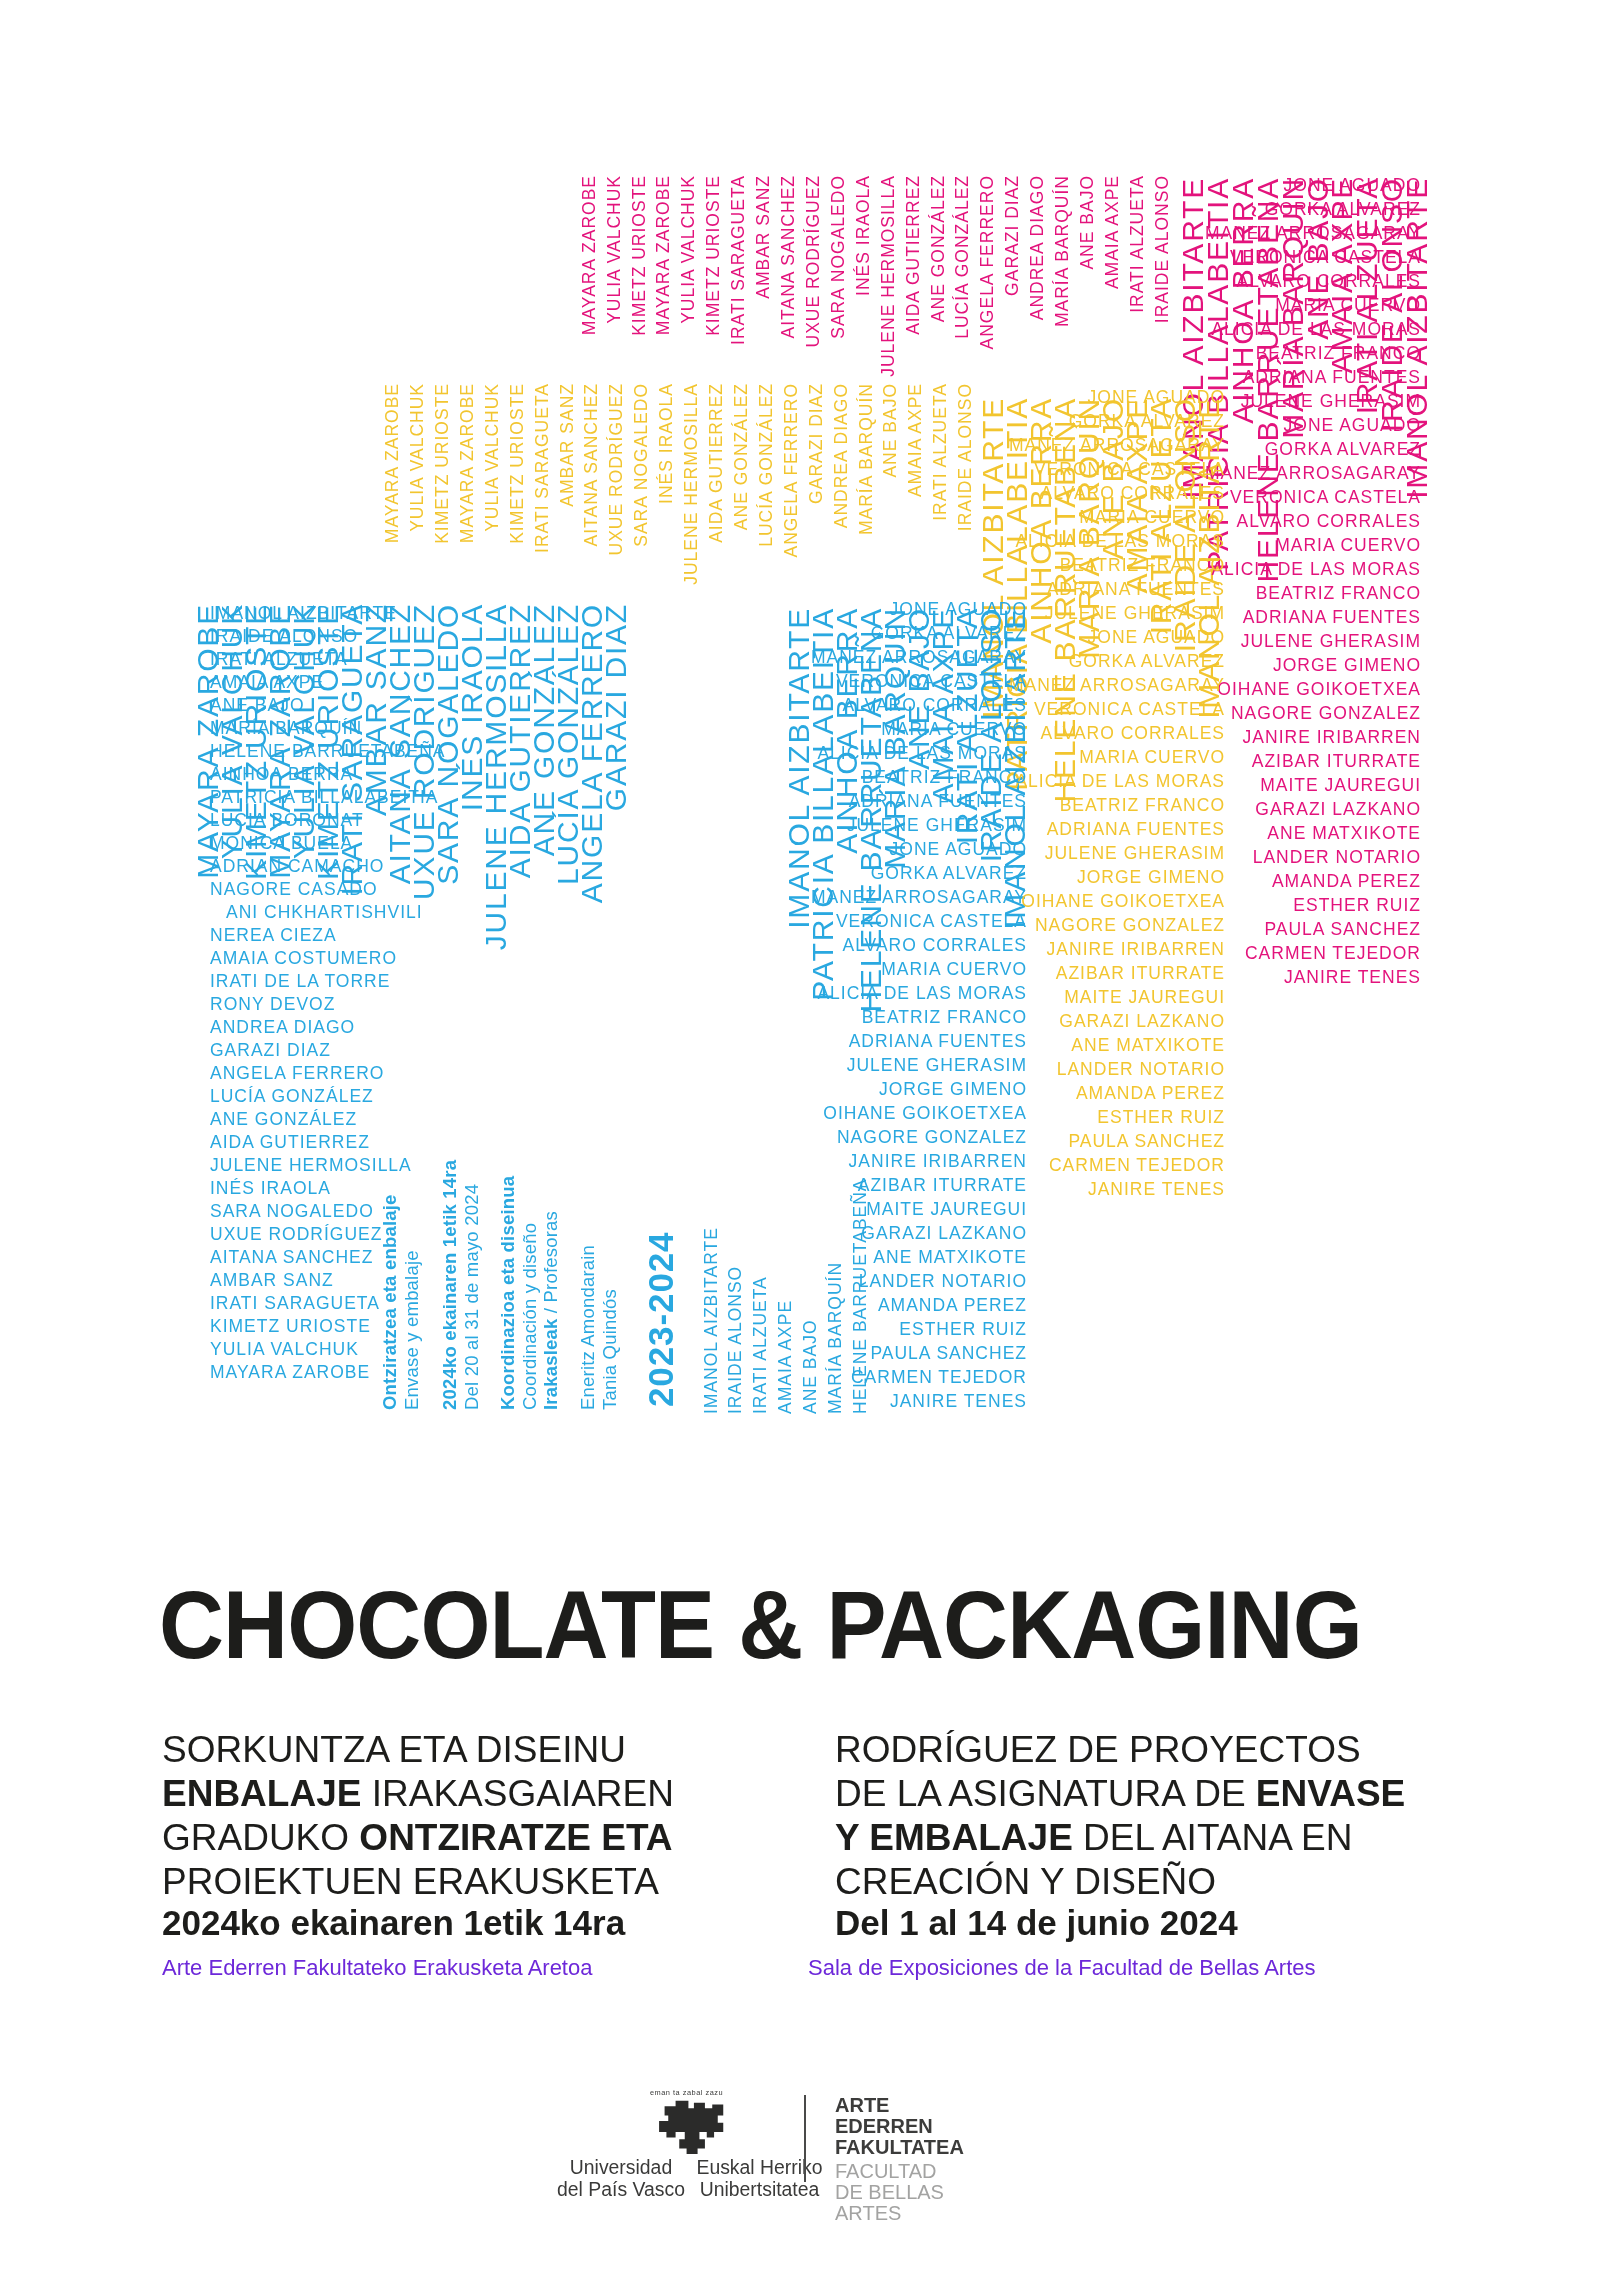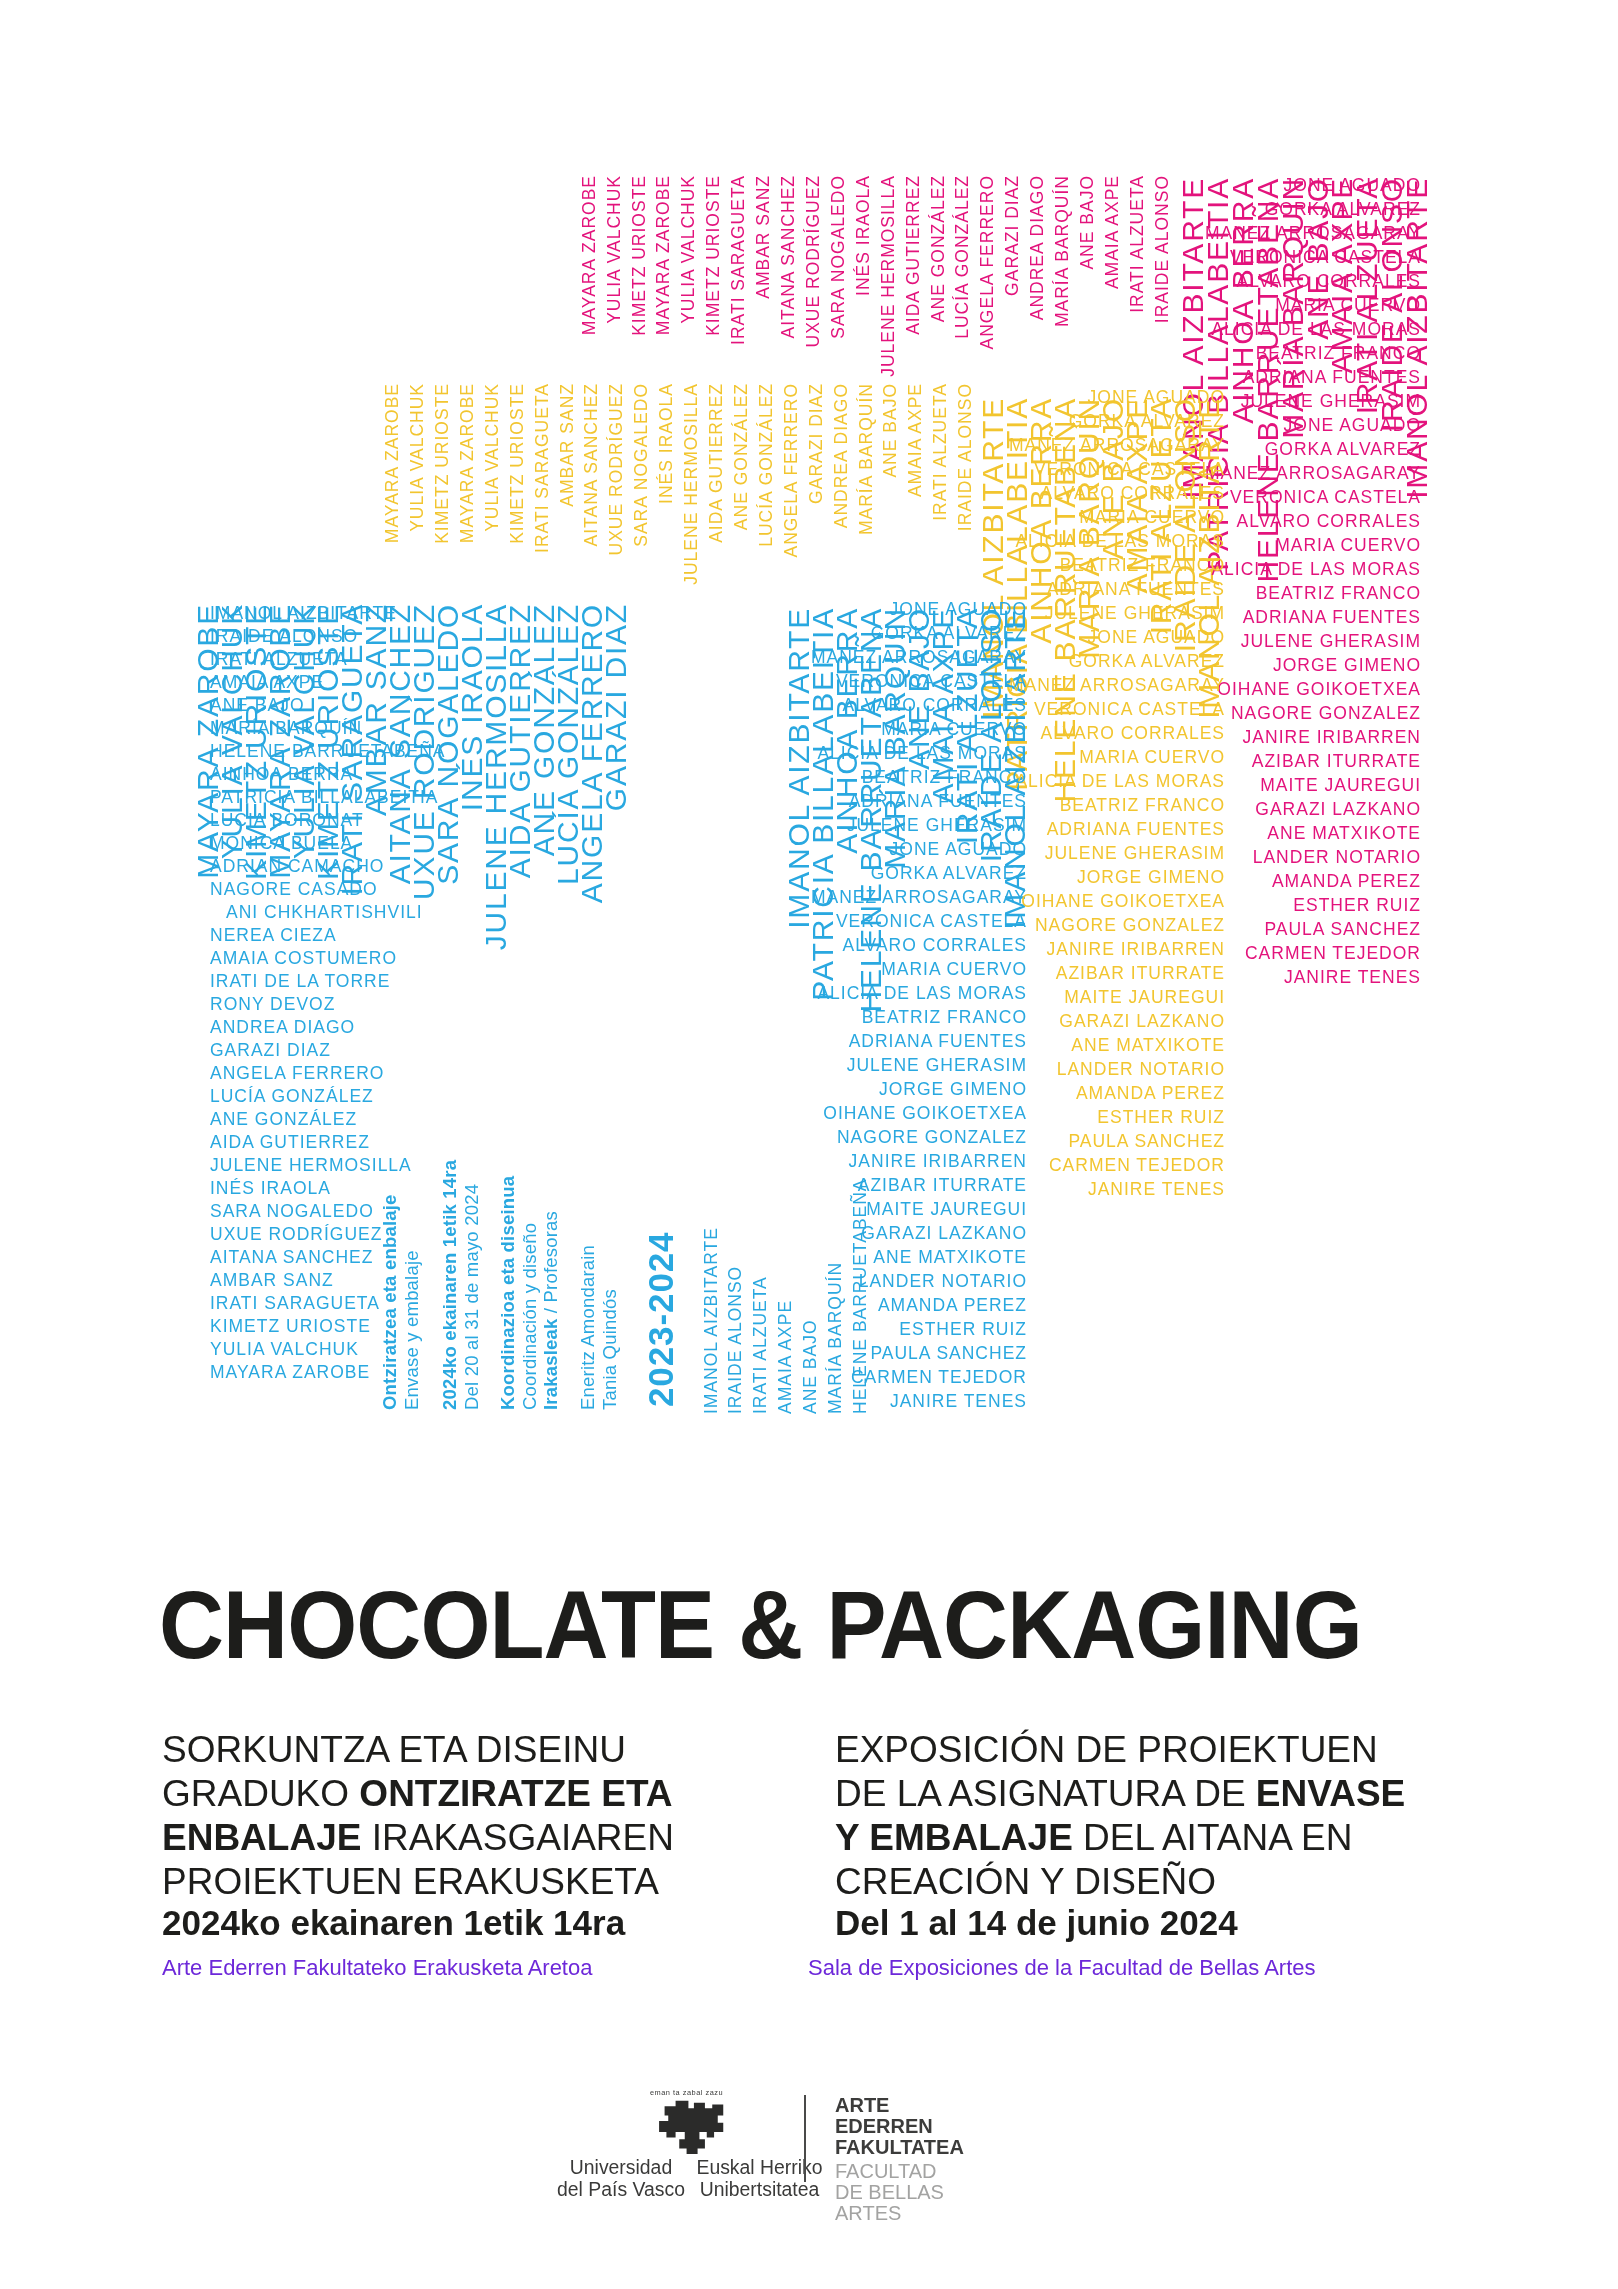--- a/index.html
+++ b/index.html
@@ -307,26 +307,26 @@
       <div class="vcol anchor-bottom nc credit" style="left: 540px; top: 1410px;"><b>Irakasleak</b><span> / Profesoras</span></div>
       <div class="vcol anchor-bottom nc credit" style="left: 577px; top: 1410px;"><span>Eneritz Amondarain</span></div>
       <div class="vcol anchor-bottom nc credit" style="left: 599px; top: 1410px;"><span>Tania Quindós</span></div>
       <div class="vcol anchor-bottom nc yearlbl" style="left: 641px; top: 1407px;">2023-2024</div>
     </div>
 
   <div id="title">CHOCOLATE &amp; PACKAGING</div>
 
   <div id="sub-left" class="sub">
       <div><span>SORKUNTZA ETA DISEINU</span></div>
+      <div><b>ENBALAJE</b><span> IRAKASGAIAREN</span></div>
       <div><span>GRADUKO </span><b>ONTZIRATZE ETA</b></div>
-      <div><b>ENBALAJE</b><span> IRAKASGAIAREN</span></div>
       <div><span>PROIEKTUEN ERAKUSKETA</span></div>
     </div>
   <div id="sub-right" class="sub">
-      <div><span>EXPOSICIÓN DE PROIEKTUEN</span></div>
+      <div><span>RODRÍGUEZ DE PROYECTOS</span></div>
       <div><span>DE LA ASIGNATURA DE </span><b>ENVASE</b></div>
       <div><b>Y EMBALAJE</b><span> DEL AITANA EN</span></div>
       <div><span>CREACIÓN Y DISEÑO</span></div>
     </div>
 
   <div class="datebold" style="left:162px">2024ko ekainaren 1etik 14ra</div>
   <div class="venue" style="left:162px">Arte Ederren Fakultateko Erakusketa Aretoa</div>
   <div class="datebold" style="left:835px">Del 1 al 14 de junio 2024</div>
   <div class="venue" style="left:808px">Sala de Exposiciones de la Facultad de Bellas Artes</div>
 

